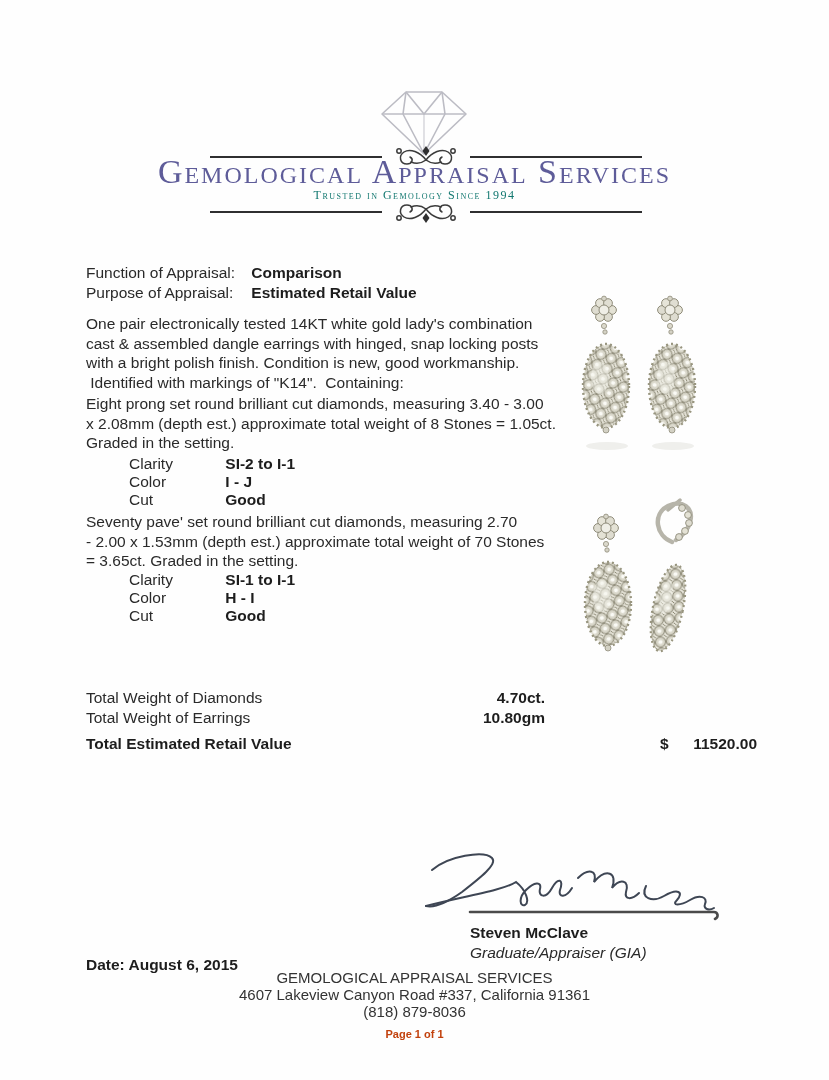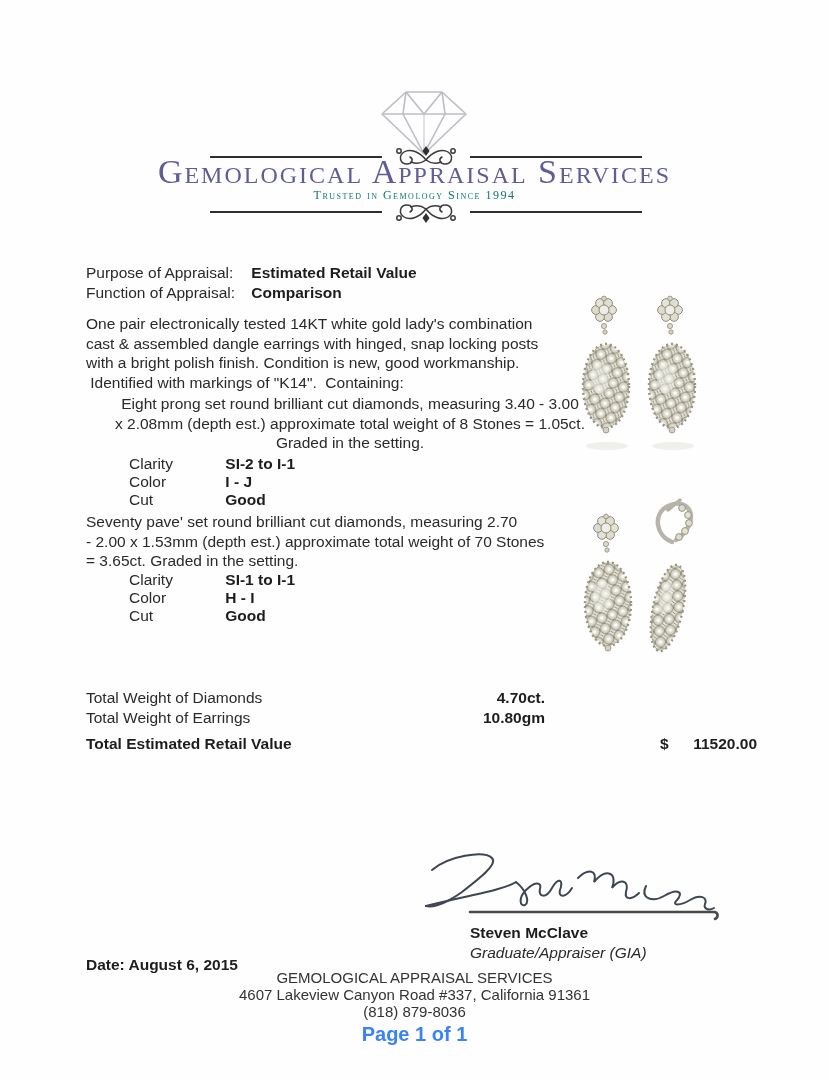--- a/index.html
+++ b/index.html
@@ -24,40 +24,40 @@
     font-family:"Liberation Serif", serif;font-variant:small-caps;
     font-size:12px;letter-spacing:1.5px;color:#0f766e;
   }
   
   .blk{position:absolute;font-size:15.5px;line-height:19.5px;}
   .meta{left:86px;top:263px;}
   .meta-row .lbl{display:inline-block;width:161px;}
   .meta-row .val{font-weight:bold;color:#1d1d1d;}
   .para{white-space:pre-wrap;width:500px;}
   .desc{left:86px;top:314px;}
-  .stone1{left:100px;top:394px;text-align:center;}
+  .stone1{left:86px;top:394px;}
   .stone2{left:86px;top:512px;}
   .grade{line-height:18px;margin-left:16px;}
   .grade1{left:113px;top:455px;}
   .grade2{left:113px;top:571px;}
   .grade-row .lbl{display:inline-block;width:92px;}
   .grade-row .val{font-weight:bold;color:#1d1d1d;}
   .totals{left:86px;top:688px;width:560px;}
   .tot-row{position:relative;}
   .tot-row .val{position:absolute;left:334px;width:125px;text-align:right;font-weight:bold;color:#1d1d1d;}
   .retail{left:86px;top:734px;width:680px;font-weight:bold;color:#1d1d1d;}
   .retail .money{position:absolute;left:574px;top:0;width:97px;display:flex;justify-content:space-between;}
   
   .sig-block{position:absolute;left:418px;top:848px;}
   .date-line{left:86px;top:923px;font-weight:bold;color:#1d1d1d;margin-top:32px;}
   .appraiser{left:470px;top:923px;}
   .appraiser .nm{font-weight:bold;color:#1d1d1d;}
   .appraiser .cred{font-style:italic;}
   .footer{position:absolute;left:0;top:969px;width:829px;text-align:center;font-size:15px;line-height:17px;color:#333;}
-  .footer .pg{margin-top:6px;font-weight:bold;font-size:20px;color:#3b82f6;}
+  .footer .pg{margin-top:6px;font-weight:bold;font-size:11px;color:#c2410c;}
   
   .photo{position:absolute;}
   .photo1{left:563px;top:286px;}
   .photo2{left:568px;top:496px;}
 </style>
 </head>
 <body>
 
 <div class="page">
 
@@ -102,26 +102,26 @@
         <circle cx="69" cy="7" r="2.2"></circle>
         <circle cx="15" cy="7" r="2.2"></circle>
       </g>
       <polygon points="42,2 45.5,7 42,12 38.5,7" fill="#2f2f30"></polygon>
     </svg>
     <div class="rule"></div>
   </div>
 
   <div class="blk meta">
     <div class="meta-row">
+      <span class="lbl">Function of Appraisal:</span>
+      <span class="val">Comparison</span>
+    </div>
+    <div class="meta-row">
       <span class="lbl">Purpose of Appraisal:</span>
       <span class="val">Estimated Retail Value</span>
-    </div>
-    <div class="meta-row">
-      <span class="lbl">Function of Appraisal:</span>
-      <span class="val">Comparison</span>
     </div>
   </div>
 
   <div class="blk para desc">One pair electronically tested 14KT white gold lady's combination
 cast &amp; assembled dangle earrings with hinged, snap locking posts
 with a bright polish finish. Condition is new, good workmanship.
  Identified with markings of "K14".  Containing:</div>
 
   <div class="blk para stone1">Eight prong set round brilliant cut diamonds, measuring 3.40 - 3.00
 x 2.08mm (depth est.) approximate total weight of 8 Stones = 1.05ct.

